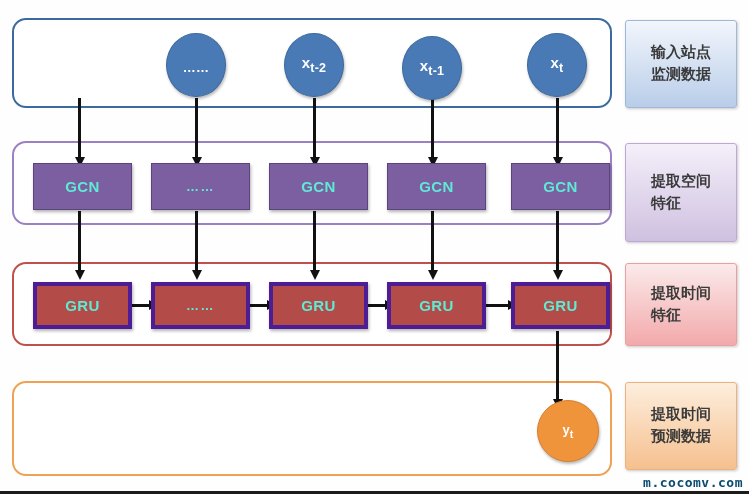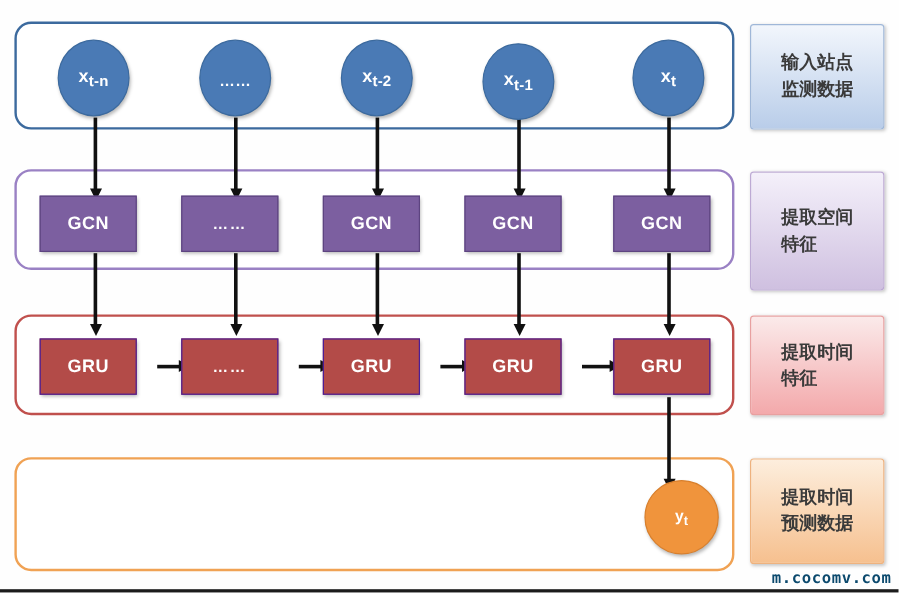--- a/index.html
+++ b/index.html
@@ -61,34 +61,34 @@
     align-items: center;
     justify-content: center;
     font-size: 13px;
     font-weight: bold;
     box-shadow: 1px 2px 3px rgba(0,0,0,0.28);
     box-sizing: border-box;
   }
 
   .box {
     position: absolute;
-    width: 81px;
+    width: 99px;
     height: 47px;
     display: flex;
     align-items: center;
     justify-content: center;
-    color: #ffffff;
+    color: #5eead4;
     font-size: 15px;
     font-weight: bold;
     letter-spacing: .4px;
     box-shadow: 1px 2px 3px rgba(0,0,0,0.3);
     box-sizing: border-box;
   }
   .box.gcn { background: #7c5fa0; border: 1px solid #5d4480; }
-  .box.gru { background: #b34b48; border: 1px solid #4c1d95; }
+  .box.gru { background: #b34b48; border: 4px solid #4c1d95; }
   .box.dots { font-size: 13px; letter-spacing: 1.5px; }
 
   
   .v-arrow {
     position: absolute;
     width: 3px;
     background: #111111;
   }
   .v-arrow::after {
     content: "";
@@ -181,23 +181,20 @@
   <div class="v-arrow" style="left:431px; top:211px; height:60px;"></div>
   <div class="v-arrow" style="left:556px; top:211px; height:60px;"></div>
 
   <div class="v-arrow" style="left:556px; top:331px; height:69px;"></div>
 
   <div class="h-arrow" style="left:131px; top:304px; width:19px;"></div>
   <div class="h-arrow" style="left:249px; top:304px; width:19px;"></div>
   <div class="h-arrow" style="left:367px; top:304px; width:19px;"></div>
   <div class="h-arrow" style="left:485px; top:304px; width:24px;"></div>
 
-  <div class="circle" style="left:48px; top:33px;">
-    <span class="lbl"><span>x</span><sub>t-n</sub></span>
-  </div>
   <div class="circle dots" style="left:166px; top:33px;">
     <span class="lbl">……</span>
   </div>
   <div class="circle" style="left:284px; top:33px;">
     <span class="lbl"><span>x</span><sub>t-2</sub></span>
   </div>
   <div class="circle" style="left:402px; top:36px;justify-content:center;">
     <span class="lbl"><span>x</span><sub>t-1</sub></span>
   </div>
   <div class="circle" style="left:527px; top:33px;">

